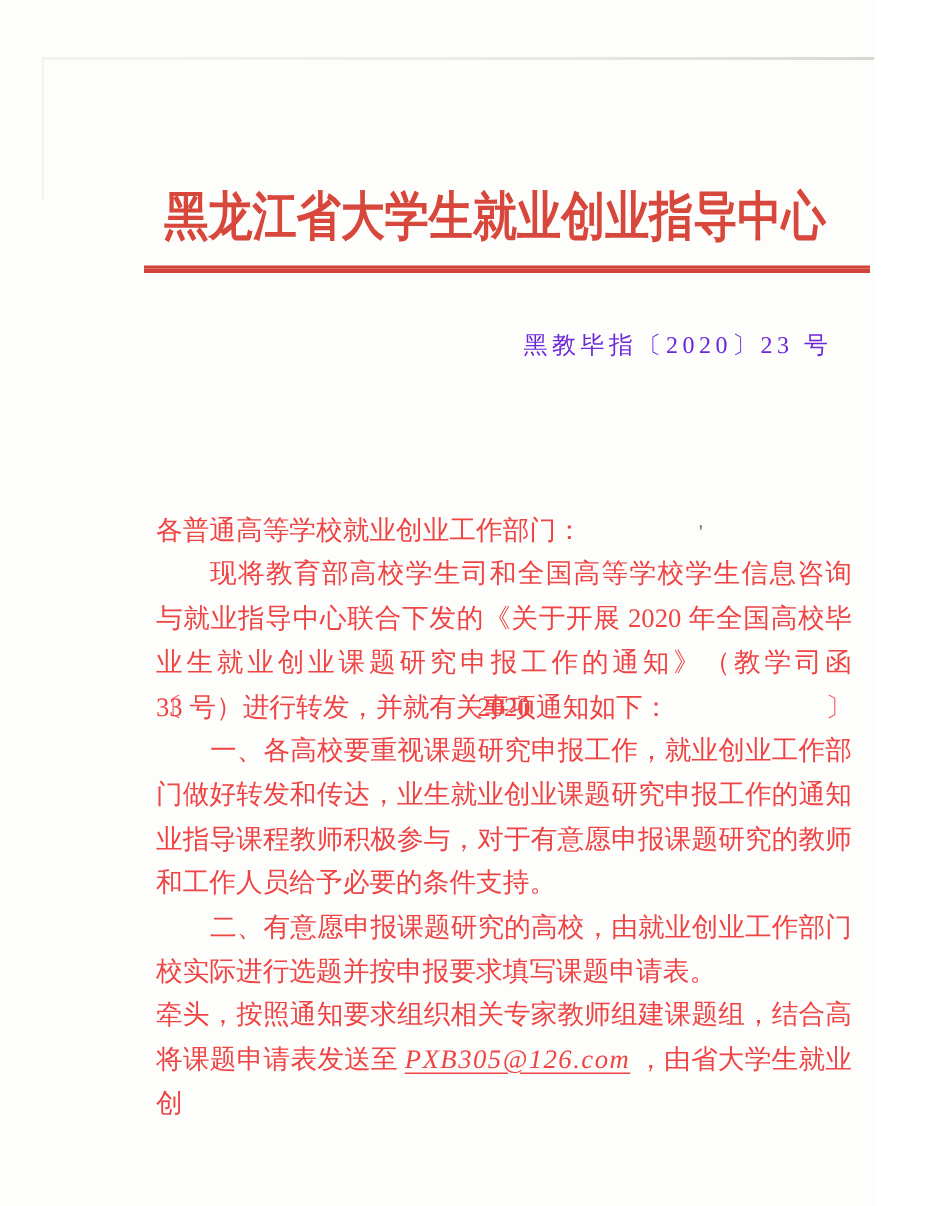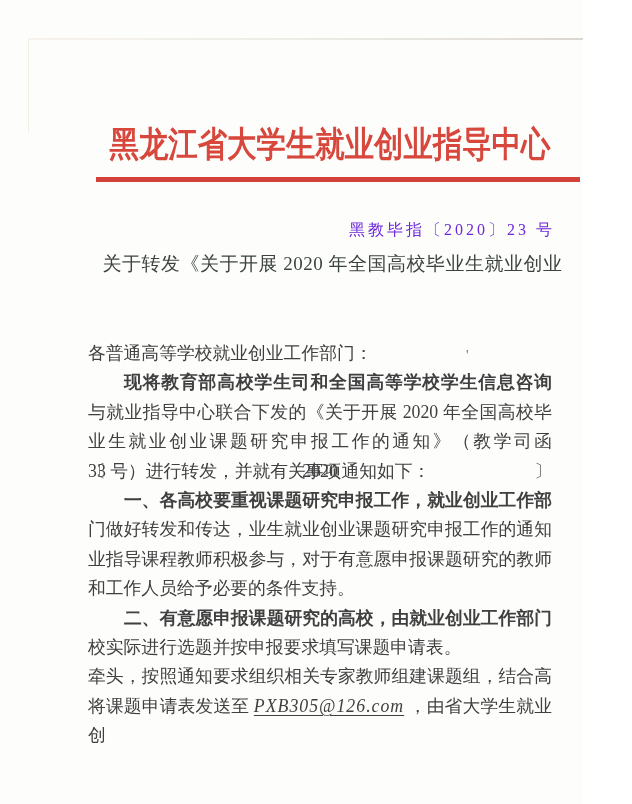--- a/index.html
+++ b/index.html
@@ -67,28 +67,28 @@
     text-align: center;
     font-size: 19px;
     line-height: 33px;
     letter-spacing: 0.5px;
     color: #3b433f;
   }
 
   
   .body-text {
     position: absolute;
-    top: 339px; left: 88px; width: 464px;
+    top: 339px; left: 104px; width: 464px;
     font-size: 17.8px;
     line-height: 29.4px;
-    color: #404040;
+    color: #ef4444;
   }
   .line { height: 29.4px; white-space: nowrap; overflow: visible; }
   .j { text-align: justify; text-align-last: justify; white-space: normal; }
-  .ind { text-indent: 36px; font-weight: bold; }
+  .ind { text-indent: 36px; }
   .email {
     text-decoration: underline;
     text-underline-offset: 3px;
     letter-spacing: 1px;
     font-style: italic;
   }
   .stray-mark {
     position: absolute;
     top: 348px; left: 466px;
     font-size: 14px;
@@ -103,21 +103,20 @@
   <div class="scan-top-edge"></div>
   <div class="scan-left-edge"></div>
 
   <h1 class="org-name">黑龙江省大学生就业创业指导中心</h1>
 
   <div class="red-divider"></div>
 
   <div class="doc-number">黑教毕指〔2020〕23 号</div>
 
   <div class="doc-title">
-    <div>关于转发《关于开展 2020 年全国高校毕业生就业创业</div>
   </div>
 
   <div class="body-text">
     <div class="line">各普通高等学校就业创业工作部门：</div>
     <div class="line j ind">现将教育部高校学生司和全国高等学校学生信息咨询</div>
     <div class="line j">与就业指导中心联合下发的《关于开展 2020 年全国高校毕</div>
     <div class="line j">业生就业创业课题研究申报工作的通知》（教学司函〔2020〕</div>
     <div class="line">33 号）进行转发，并就有关事项通知如下：</div>
     <div class="line j ind">一、各高校要重视课题研究申报工作，就业创业工作部</div>
     <div class="line j">门做好转发和传达，业生就业创业课题研究申报工作的通知</div>

